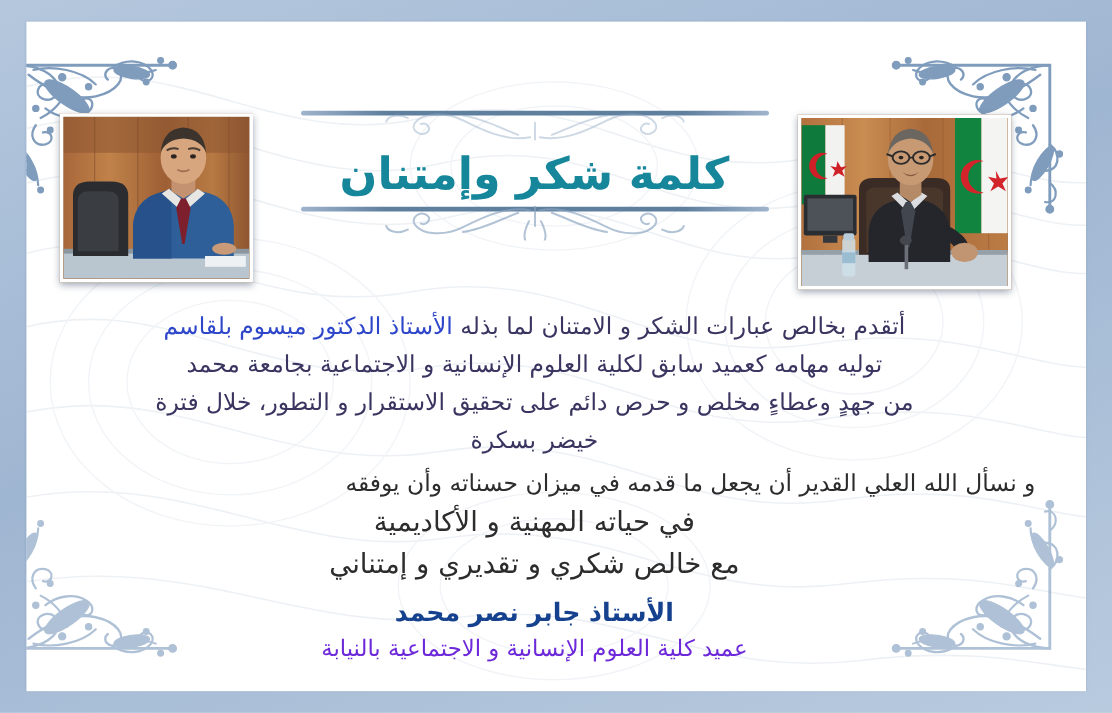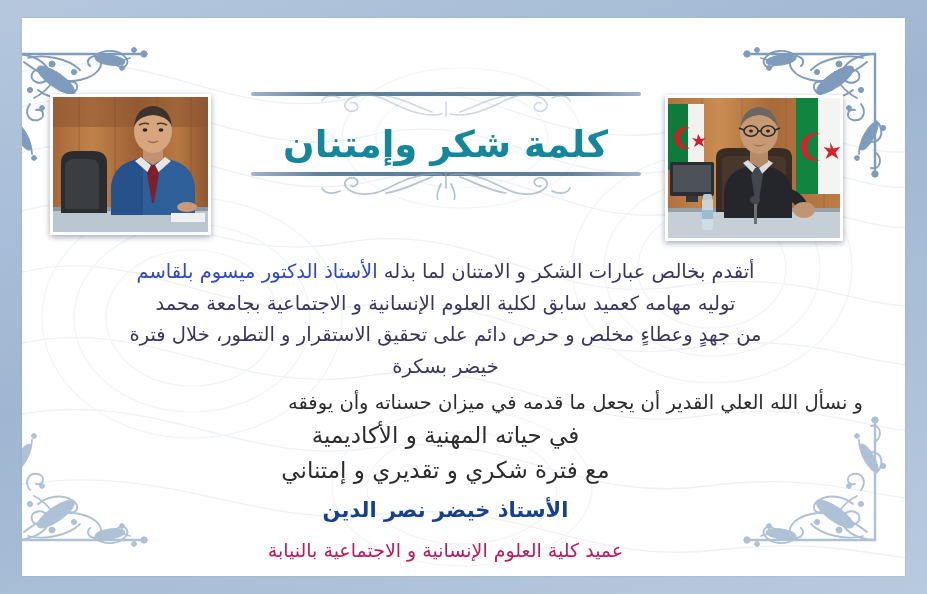--- a/index.html
+++ b/index.html
@@ -122,22 +122,22 @@
   }
   .sign-name{
     font-size:21px;
     font-weight:700;
     color:#16418e;
     margin:9px 0 1px;
     line-height:1.3;
   }
   .sign-role{
     font-size:19px;
-    color:#be185d;
-    margin:14px;
+    color:#6d28d9;
+    margin:4px;
     line-height:1.35;
   }
 </style>
 </head>
 <body>
 
 <div id="poster">
 
   <div class="card">
 
@@ -462,23 +462,23 @@
         <p class="para">توليه مهامه كعميد سابق لكلية العلوم الإنسانية و الاجتماعية بجامعة محمد</p>
 
         <p class="para">من جهدٍ وعطاءٍ مخلص و حرص دائم على تحقيق الاستقرار و التطور، خلال فترة</p>
 
         <p class="para">خيضر بسكرة</p>
 
         <p class="blk">و نسأل الله العلي القدير أن يجعل ما قدمه في ميزان حسناته وأن يوفقه</p>
 
         <p class="blk2">في حياته المهنية و الأكاديمية</p>
 
-        <p class="blk2">مع فترة شكري و تقديري و إمتناني</p>
-
-        <p class="sign-name">الأستاذ خيضر نصر الدين</p>
+        <p class="blk2">مع خالص شكري و تقديري و إمتناني</p>
+
+        <p class="sign-name">الأستاذ جابر نصر محمد</p>
 
         <p class="sign-role">عميد كلية العلوم الإنسانية و الاجتماعية بالنيابة</p>
 
       </div>
 
     </div>
   </div>
 </div>
 
 </body></html>

